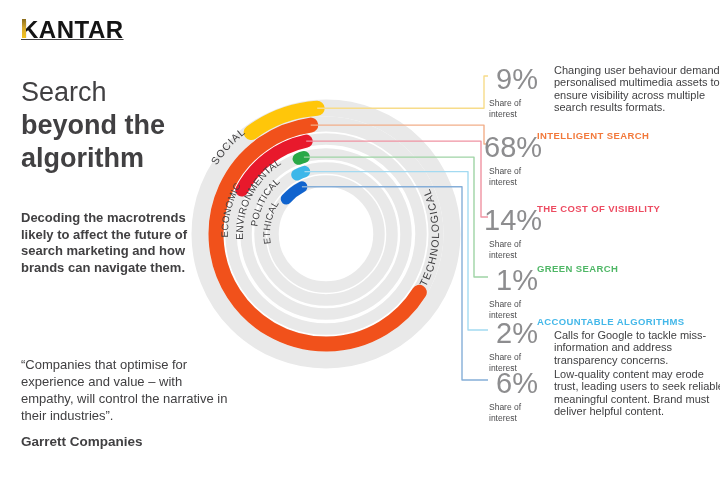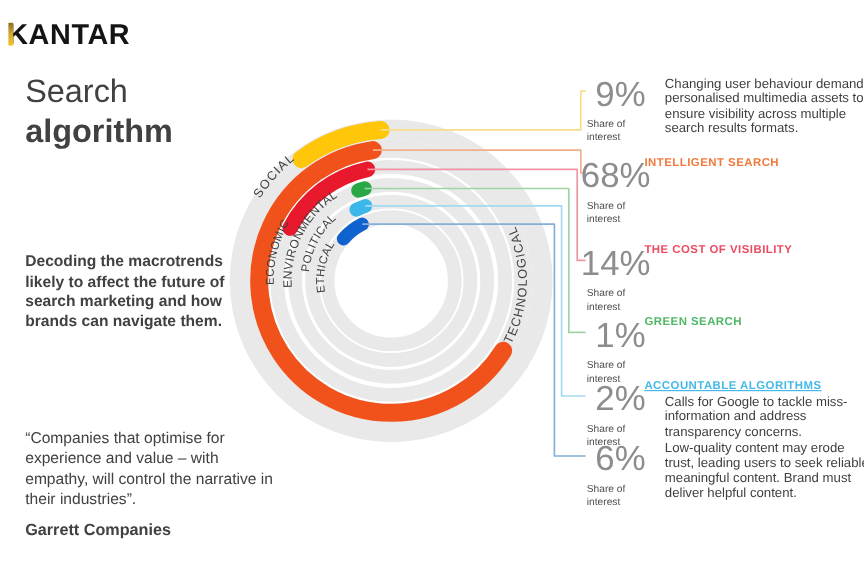--- a/index.html
+++ b/index.html
@@ -1,27 +1,27 @@
 <!DOCTYPE html>
 <html><head>
 <meta charset="utf-8">
 <style>
   html,body{margin:0;padding:0;background:#fff;}
   .canvas{position:relative;width:720px;height:480px;background:#ffffff;overflow:hidden;
           font-family:"Liberation Sans",sans-serif;color:#414042;}
   #chart-svg{position:absolute;left:0;top:0;}
 
   
-  .logo{position:absolute;left:6px;top:16px;}
+  .logo{position:absolute;left:21px;top:16px;text-decoration:underline;}
   .logo-text{font-size:24px;font-weight:700;letter-spacing:0.5px;color:#141414;}
   .logo-bar{position:absolute;left:0.5px;top:3px;width:4.5px;height:19px;
             background:linear-gradient(180deg,#8a6d1d 0%,#d3a62c 45%,#f4c41f 100%);}
 
   
-  .title{position:absolute;left:21px;top:60px;font-size:27px;line-height:33px;color:#414042;}
+  .title{position:absolute;left:21px;top:76px;font-size:27px;line-height:33px;color:#414042;}
   .title .t1{font-weight:400;}
   .title .t2,.title .t3{font-weight:700;}
   .intro{position:absolute;left:21px;top:210px;width:172px;font-size:13px;line-height:16.5px;
          font-weight:700;color:#414042;}
   .quote{position:absolute;left:21px;top:356px;width:214px;font-size:13px;line-height:17px;color:#414042;}
   .quote-author{margin-top:9px;font-weight:700;font-size:13.5px;}
 
   
   .stat{position:absolute;left:484px;width:228px;}
   .stat-num{position:absolute;left:0;top:2px;width:54px;text-align:right;
@@ -68,20 +68,21 @@
       <path d="M301.9,186.8 H462 V380 H488" fill="none" stroke="#85AED8" stroke-width="1.4" stroke-linejoin="round"></path>
     </svg>
 
   <div class="logo">
     <span class="logo-text">KANTAR</span>
     <span class="logo-bar"></span>
   </div>
 
   <div class="title">
     <div class="t1">Search</div>
+    <div class="t2">beyond the</div>
     <div class="t3">algorithm</div>
   </div>
 
   <div class="intro">Decoding the macrotrends likely to affect the future of search marketing and how brands can navigate them.</div>
 
   <div class="quote">
     <div>“Companies that optimise for experience and value – with empathy, will control the narrative in their industries”.</div>
     <div class="quote-author">Garrett Companies</div>
   </div>
 
@@ -101,21 +102,21 @@
     <div class="stat-head" style="color: rgb(237, 75, 97);">THE COST OF VISIBILITY</div>
   </div>
   <div class="stat" style="top: 263px;">
     <div class="stat-num">1%</div>
     <div class="stat-sub">Share of interest</div>
     <div class="stat-head" style="color: rgb(79, 183, 102);">GREEN SEARCH</div>
   </div>
   <div class="stat" style="top: 316px;">
     <div class="stat-num">2%</div>
     <div class="stat-sub">Share of interest</div>
-    <div class="stat-head" style="color: rgb(68, 184, 233); text-decoration: underline;">ACCOUNTABLE ALGORITHMS</div>
+    <div class="stat-head" style="color: rgb(68, 184, 233);">ACCOUNTABLE ALGORITHMS</div>
     <div class="stat-body">Calls for Google to tackle miss-information and address transparency concerns.</div>
   </div>
   <div class="stat" style="top: 366px;">
     <div class="stat-num">6%</div>
     <div class="stat-sub">Share of interest</div>
     <div class="stat-body">Low-quality content may erode trust, leading users to seek reliable, meaningful content. Brand must deliver helpful content.</div>
   </div>
 
 </div>
 

